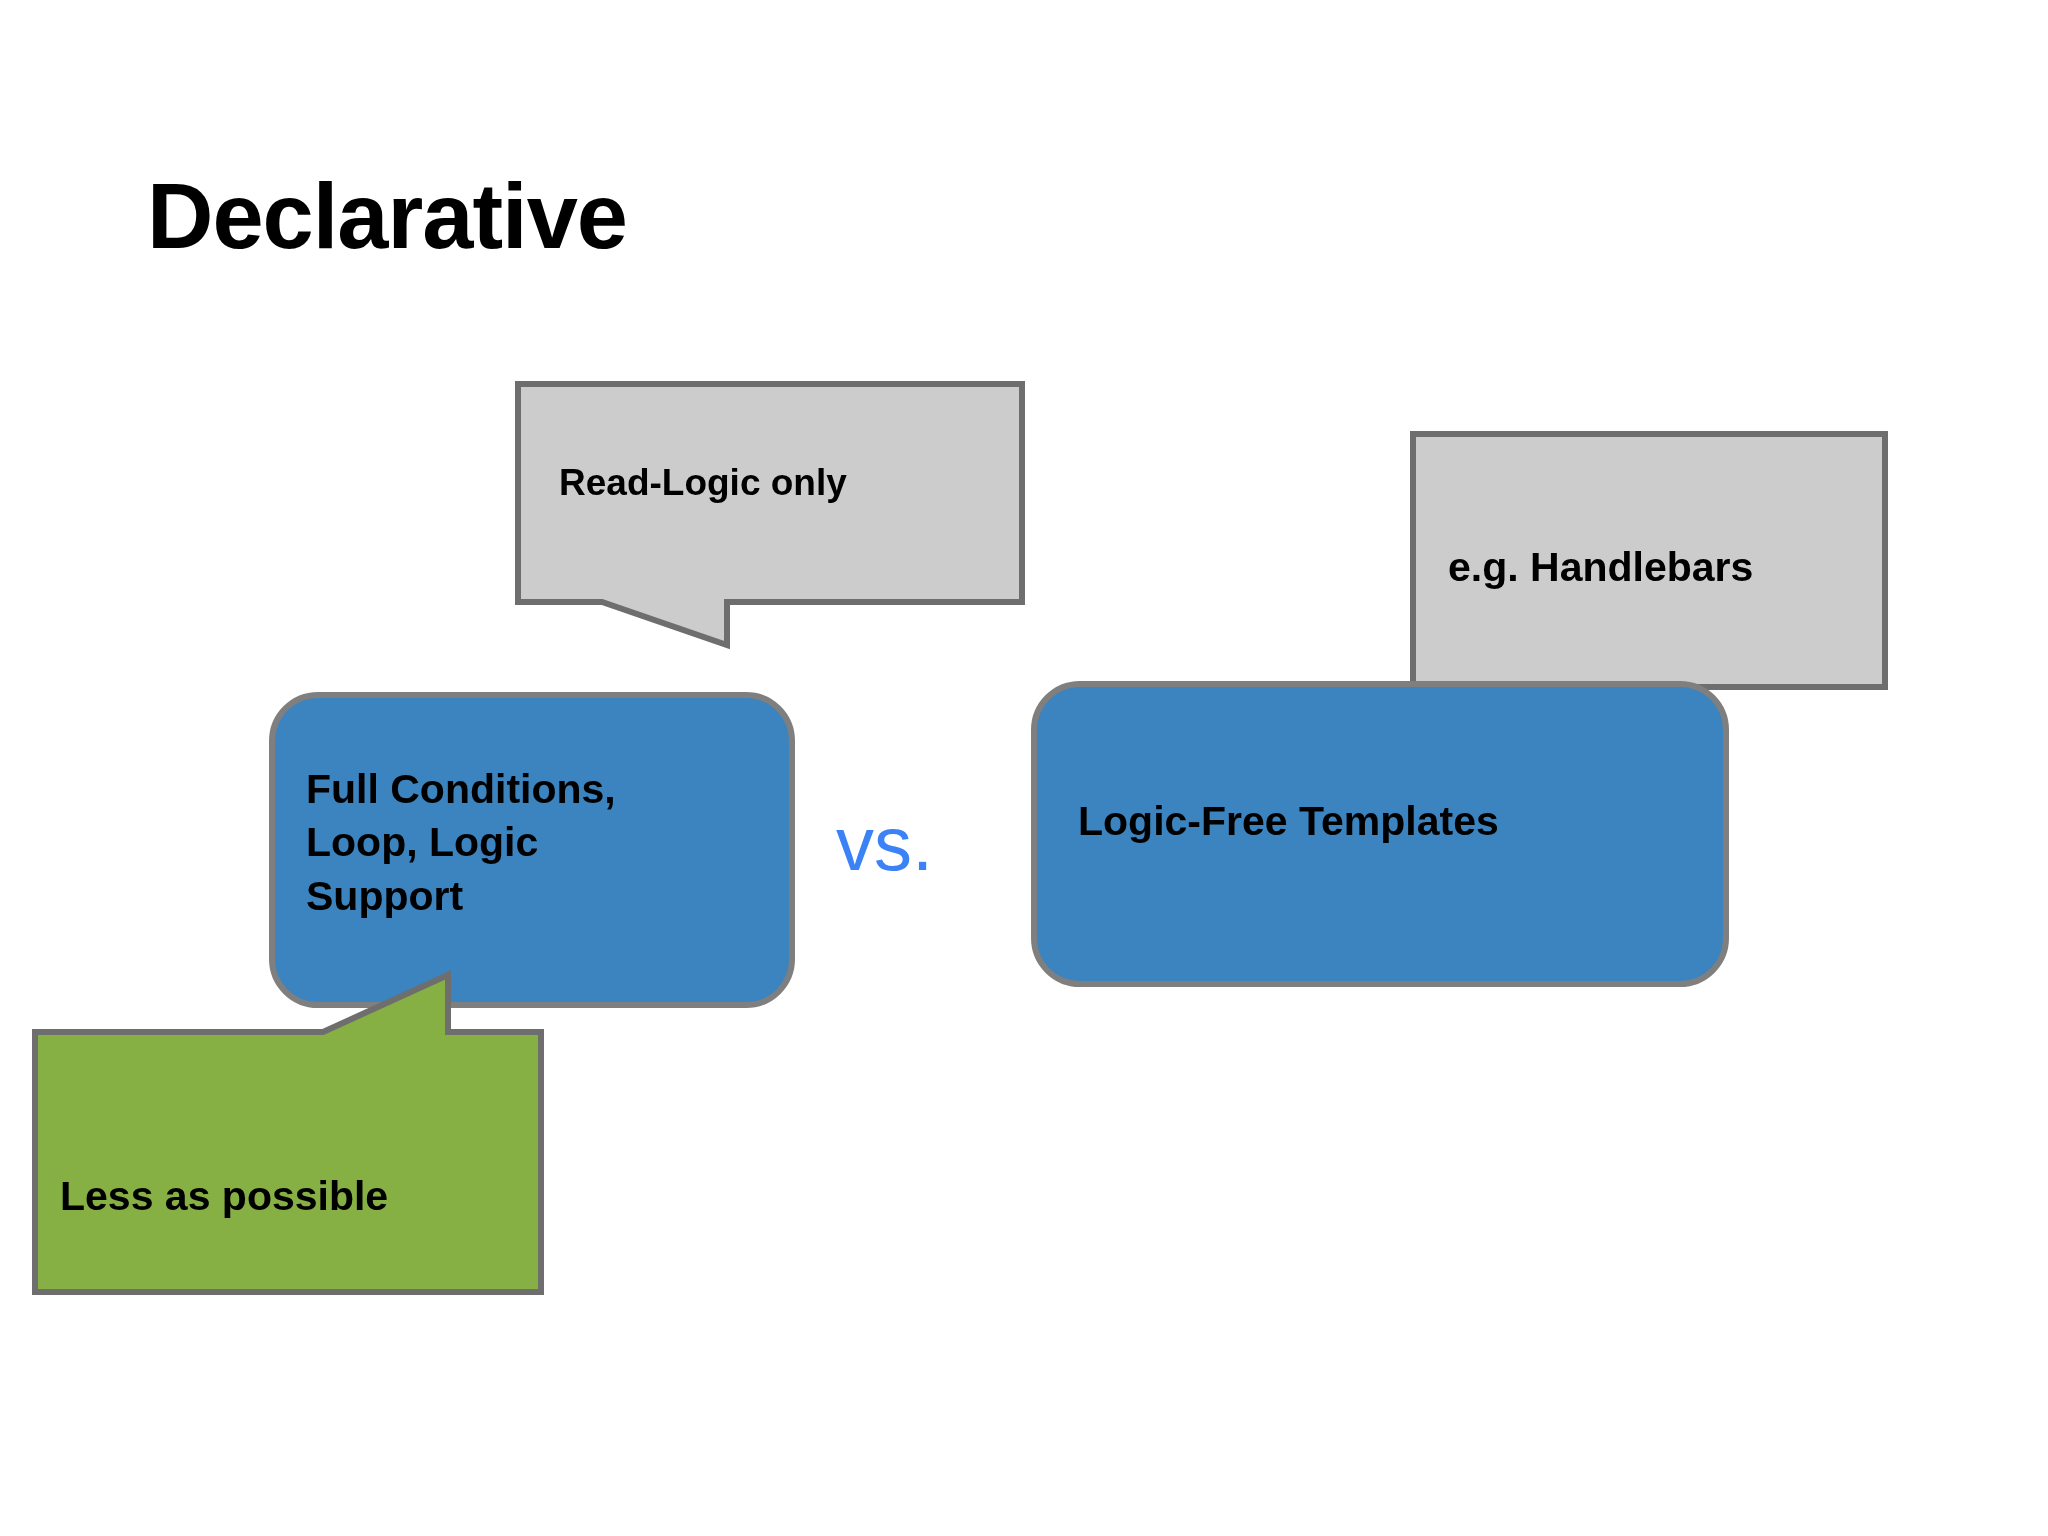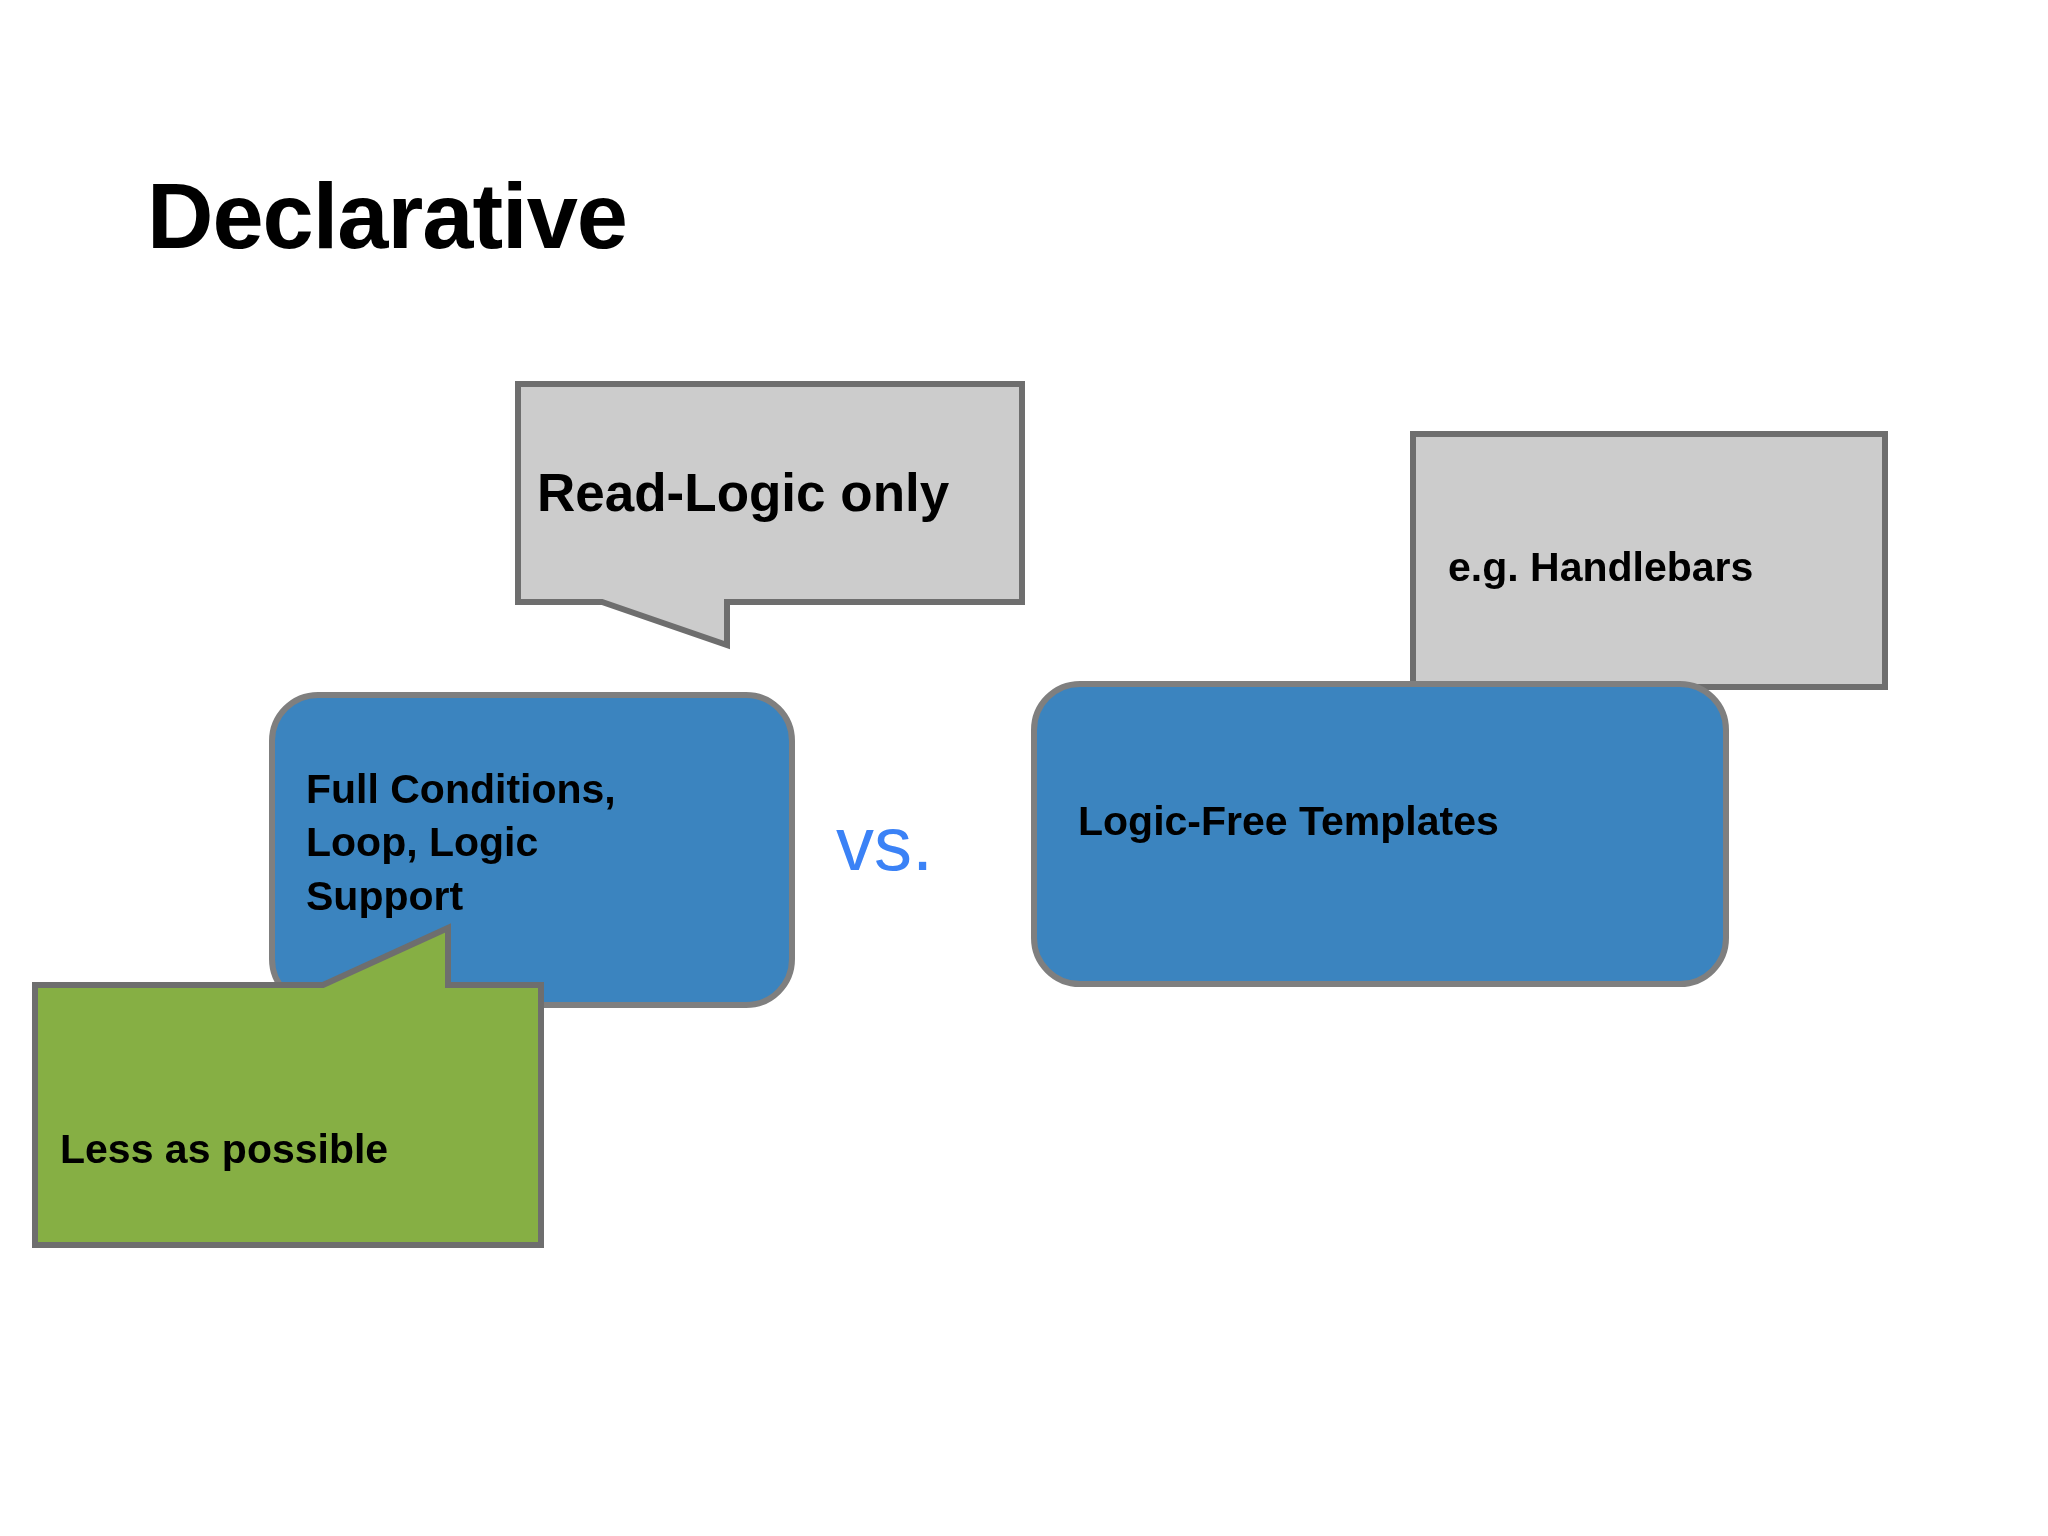--- a/index.html
+++ b/index.html
@@ -47,39 +47,39 @@
     position: absolute;
     color: #000000;
     font-weight: bold;
     line-height: 1.30;
     white-space: pre-line;
   }
 
   
   #callout-read-logic      { left: 515px;  top: 381px;  width: 510px; height: 280px; }
   #callout-read-logic .shape-label {
-    left: 22px; top: 78px; font-size: 53px;
+    left: 44px; top: 78px; font-size: 37px;
   }
 
   #callout-handlebars      { left: 1410px; top: 431px;  width: 478px; height: 330px; }
   #callout-handlebars .shape-label {
     left: 38px; top: 110px; font-size: 41px;
   }
 
   #box-full-conditions     { left: 268px;  top: 691px;  width: 528px; height: 318px; }
   #box-full-conditions .shape-label {
     left: 38px; top: 72px; font-size: 41px;
   }
 
   #box-logic-free          { left: 1030px; top: 680px;  width: 700px; height: 308px; }
   #box-logic-free .shape-label {
     left: 48px; top: 115px; font-size: 41px;
   }
 
-  #callout-less-possible   { left: 32px;   top: 923px;  width: 516px; height: 328px; }
+  #callout-less-possible   { left: 32px;   top: 970px;  width: 516px; height: 328px; }
   #callout-less-possible .shape-label {
     left: 28px; top: 200px; font-size: 41px;
   }
 
   
   #vs-label {
     position: absolute;
     left: 836px;
     top: 800px;
     font-size: 76px;

